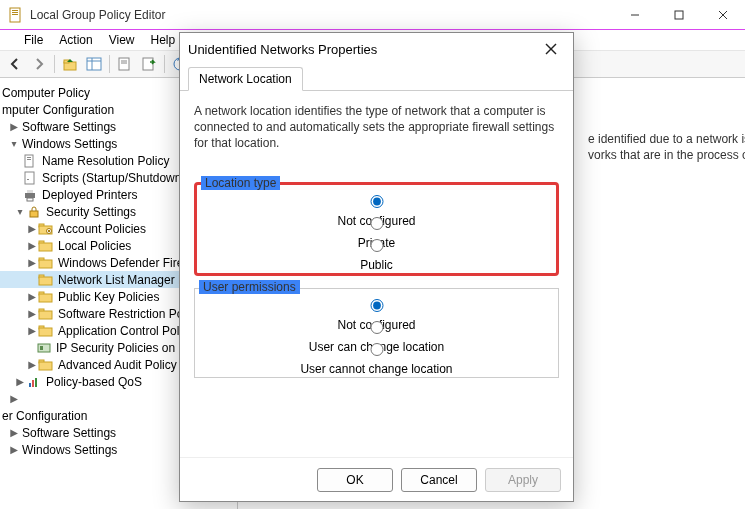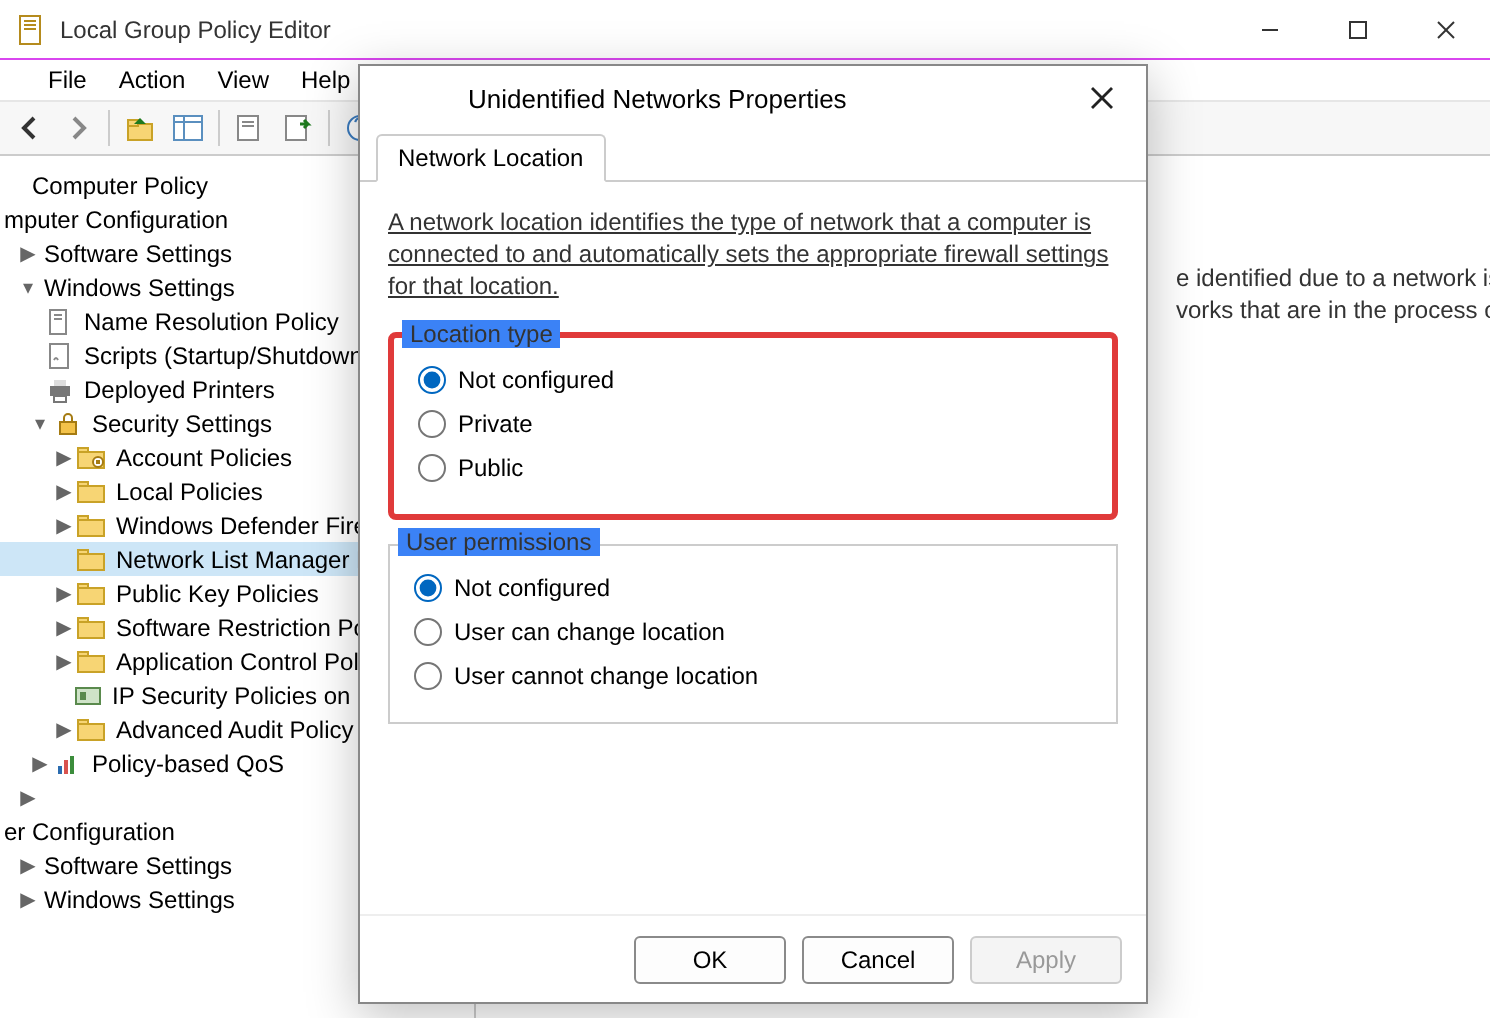--- a/index.html
+++ b/index.html
@@ -33,34 +33,34 @@
   .tree-row.sel { background: #cde6f7; }
   .tree-row .lbl { padding-left: 2px; }
 
   
   .fld svg rect.base { fill: #f7d574; stroke: #c9a227; }
   .fld svg rect.tab { fill: #f7d574; stroke: #c9a227; }
 
   
   .dialog { position: absolute; left: 179px; top: 32px; width: 395px; height: 470px; background: #fff; border: 1px solid #888; box-shadow: 0 6px 24px rgba(0,0,0,.25); display: flex; flex-direction: column; }
   .dlg-title { height: 32px; display: flex; align-items: center; padding: 0 8px; }
-  .dlg-title .t { flex: 1; font-size: 13px; margin-left: 46px; }
+  .dlg-title .t { flex: 1; font-size: 13px; }
   .dlg-title .x { width: 28px; height: 28px; display: flex; align-items: center; justify-content: center; }
   .dlg-title .x svg { width: 12px; height: 12px; }
 
   .tabs { height: 26px; display: flex; align-items: flex-end; padding-left: 8px; border-bottom: 1px solid #ccc; }
   .tabs .tab { border: 1px solid #ccc; border-bottom: 1px solid #fff; background: #fff; padding: 4px 10px; position: relative; top: 1px; border-radius: 3px 3px 0 0; }
 
   .dlg-body { flex: 1; padding: 12px 14px; }
-  .desc { color: #333; line-height: 1.35; margin-bottom: 14px; text-decoration: underline; }
+  .desc { color: #333; line-height: 1.35; margin-bottom: 30px; }
 
   .group { border: 1px solid #ccc; margin-bottom: 12px; padding: 10px 12px 12px; position: relative; }
   .group.highlight { border: 3px solid #e03a3a; border-radius: 4px; }
   .group .legend { position: absolute; top: -9px; left: 4px; background: #3b82f6; padding: 0 4px; color: #333; }
-  .radio-row { display: flex; align-items: center; height: 22px; gap: 6px; }
+  .radio-row { display: flex; align-items: center; height: 22px; gap: 6px; flex-direction: column; }
   .radio-row input { accent-color: #0067c0; width: 14px; height: 14px; margin: 0; }
 
   .dlg-buttons { height: 44px; display: flex; align-items: center; justify-content: flex-end; gap: 8px; padding: 0 12px; border-top: 1px solid #eee; }
   .dlg-buttons button { min-width: 76px; height: 24px; border: 1px solid #8a8a8a; background: #fdfdfd; border-radius: 3px; }
   .dlg-buttons button.disabled { color: #999; border-color: #ccc; background: #f4f4f4; }
 
   .content p { margin: 2px 0; white-space: nowrap; }
 </style>
 </head>
 <body>
@@ -144,21 +144,21 @@
   <div class="tbtn">
       <svg viewBox="0 0 16 16">
         <circle cx="8" cy="8" r="6" fill="#fff" stroke="#3a7bbf"></circle>
         <text x="8" y="11" text-anchor="middle" font-size="9" fill="#3a7bbf">?</text>
       </svg>
     </div>
 </div>
 
 <div class="body">
   <div class="tree">
-    <div class="tree-row" style="padding-left:14px">
+    <div class="tree-row" style="padding-left:0px">
         <span class="lbl">Computer Policy</span>
       </div>
     <div class="tree-row" style="padding-left:0px">
         <span class="lbl">mputer Configuration</span>
       </div>
     <div class="tree-row" style="padding-left:8px">
         <span class="exp">▶</span>
         <span class="lbl">Software Settings</span>
       </div>
     <div class="tree-row" style="padding-left:8px">

